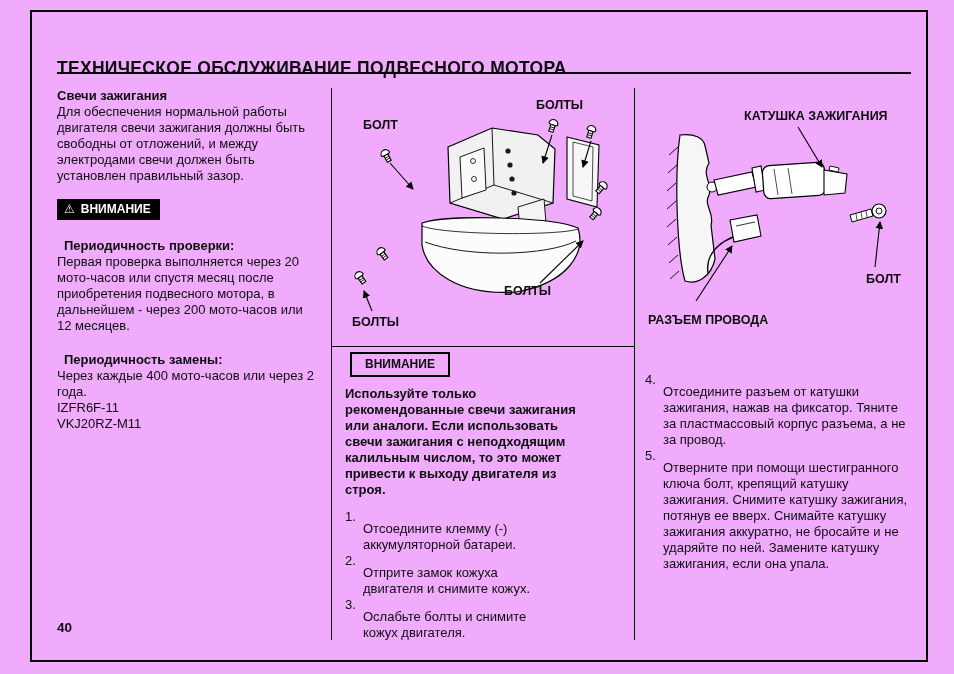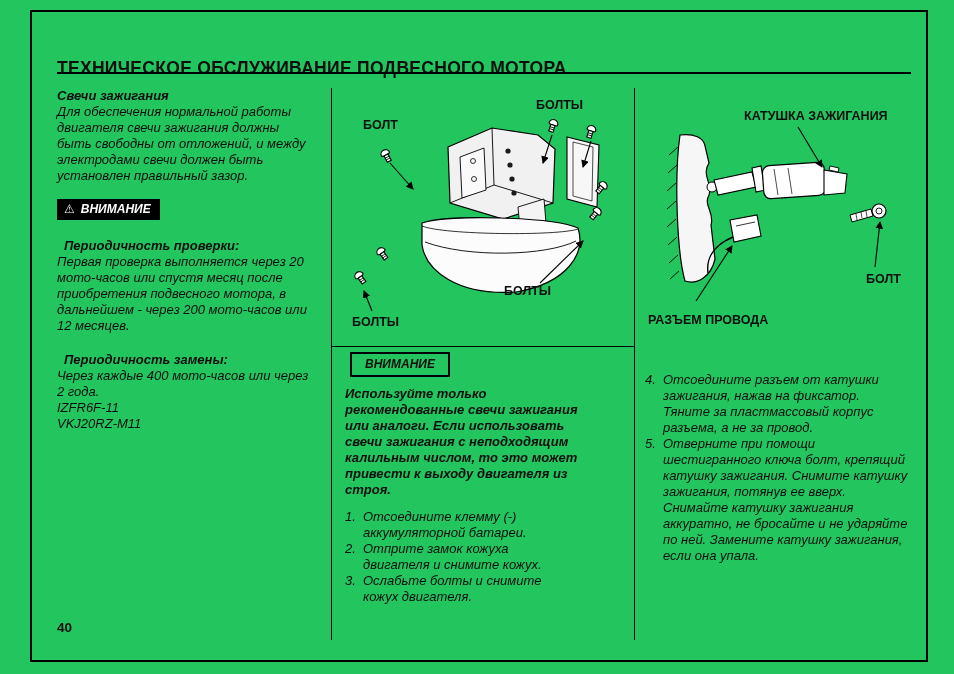--- a/index.html
+++ b/index.html
@@ -1,20 +1,20 @@
 <!DOCTYPE html>
 <html><head>
 <meta charset="utf-8">
 <style>
   * { box-sizing: border-box; }
   html, body { margin: 0; padding: 0; background: #e8e8e8; }
   #page {
     position: relative;
     width: 954px; height: 674px;
-    background: #22c55e;
+    background: #f0abfc;
     font-family: "Liberation Sans", "DejaVu Sans", sans-serif;
     color: #0e0e0e;
     overflow: hidden;
     margin: 0 auto;
   }
   .frame {
     position: absolute; left: 30px; top: 10px;
     width: 898px; height: 652px;
     border: 2px solid #000;
   }
@@ -25,21 +25,21 @@
   }
   .title-rule {
     position: absolute; left: 57px; top: 72px;
     width: 854px; height: 2px; background: #000;
   }
   .vline { position: absolute; top: 88px; height: 552px; width: 1px; background: #000; }
   #vline1 { left: 331px; }
   #vline2 { left: 634px; }
   .hline-col2 { position: absolute; left: 332px; top: 346px; width: 302px; height: 1px; background: #000; }
 
-  .col { position: absolute; font-size: 13px; line-height: 16px; font-style: italic; }
+  .col { position: absolute; font-size: 13px; line-height: 16px; }
   #col1 { left: 57px; top: 88px; width: 259px; }
   #col2-text { left: 345px; top: 352px; width: 254px; }
   #col3-text { left: 645px; top: 372px; width: 264px; }
 
   .b { font-weight: 700; }
   .mt9  { margin-top: 9px; }
   .mt18 { margin-top: 18px; padding-left: 7px; }
   p { margin: 0; }
 
   .warn-badge {
@@ -55,21 +55,21 @@
     display: inline-block;
     border: 2px solid #000;
     padding: 2px 13px 3px;
     font-weight: 700; font-size: 12px;
     margin-left: 5px;
   }
 
   .steps { margin-top: 11px; }
   .step { display: flex; align-items: flex-start; }
   .step .n { flex: 0 0 18px; }
-  .step .t { flex: 1; }
+  .step .t { flex: 1; margin-top: 12px; }
   #col2-text .steps { width: 212px; }
 
   .fig-label {
     position: absolute;
     font-weight: 700; font-size: 12.5px;
     white-space: nowrap;
   }
   #lbl-bolt1        { left: 363px; top: 118px; }
   #lbl-bolts-top    { left: 536px; top: 98px;  }
   #lbl-bolts-right  { left: 504px; top: 284px; }

